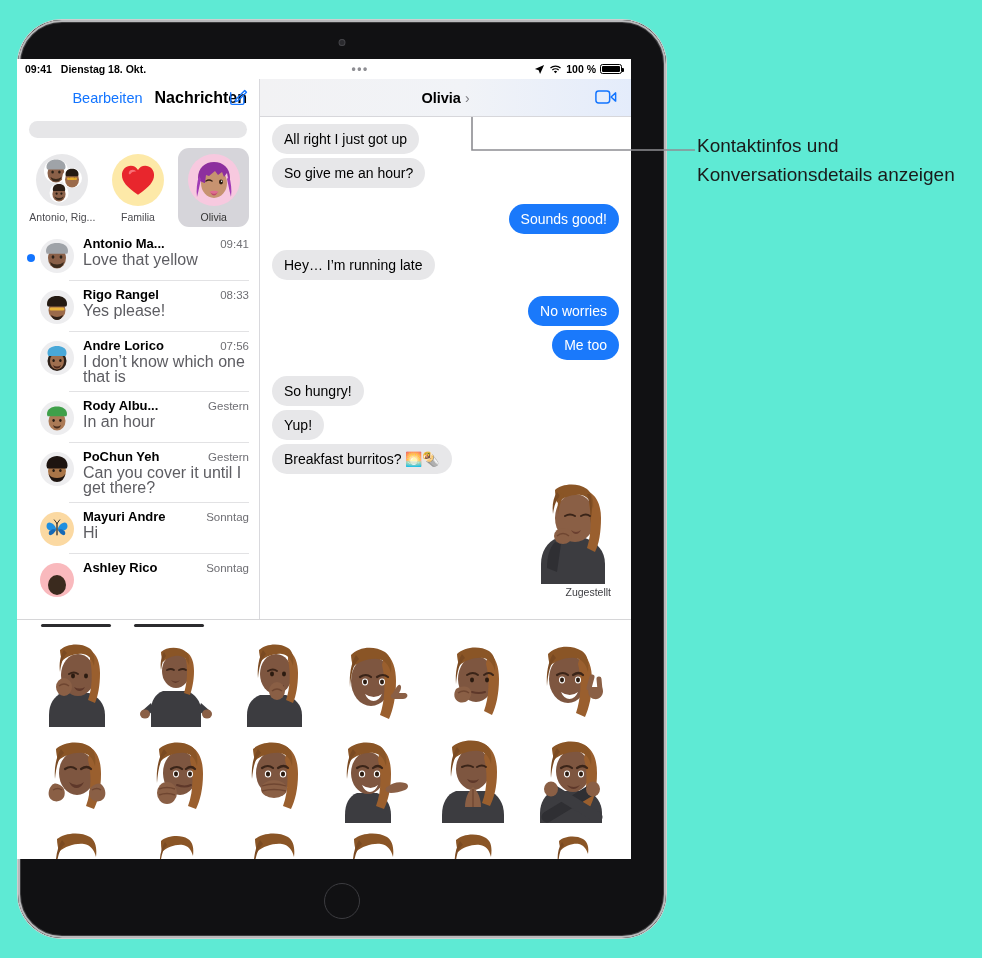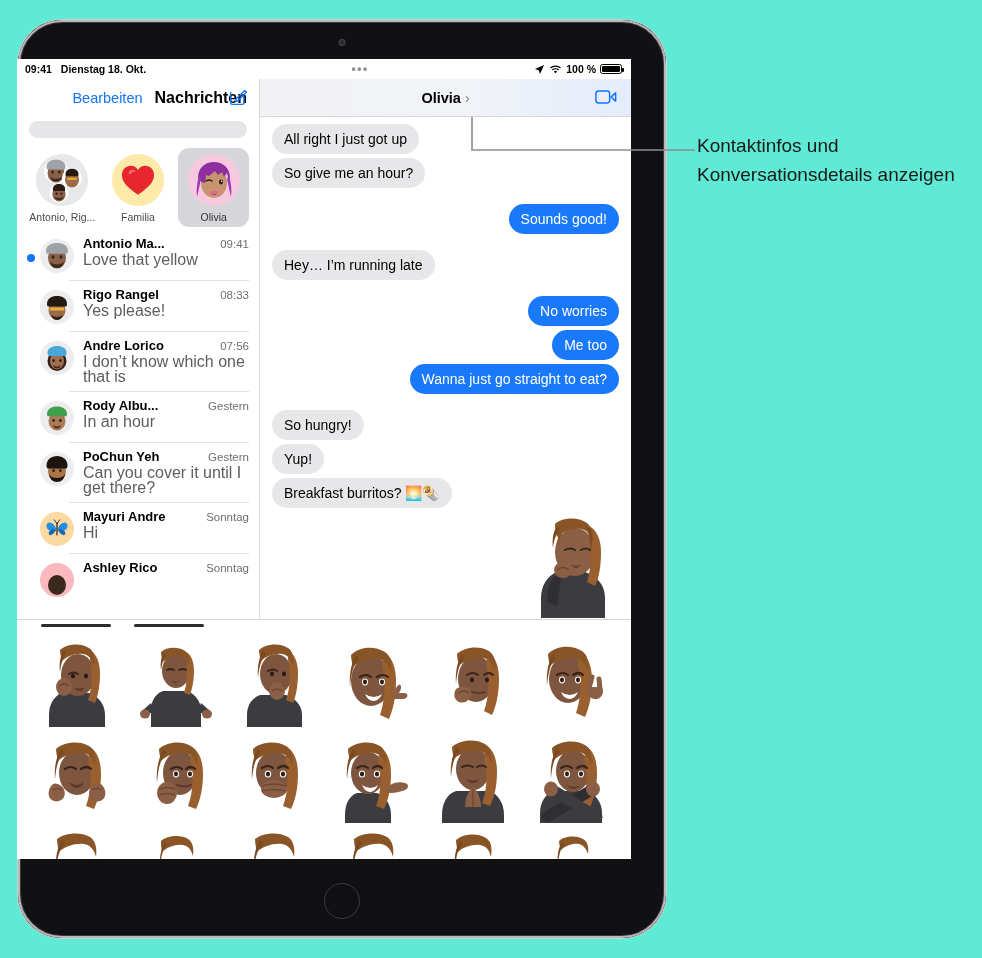--- a/index.html
+++ b/index.html
@@ -489,23 +489,20 @@
           <div class="row them">
             <div class="bub them tail-them">Hey… I’m running late</div>
           </div>
           <div class="gap"></div>
           <div class="row me">
             <div class="bub me">No worries</div>
           </div>
           <div class="row me">
             <div class="bub me">Me too</div>
           </div>
-          <div class="row me">
-            <div class="bub me tail-me">Wanna just go straight to eat?</div>
-          </div>
           <div class="gap"></div>
           <div class="row them">
             <div class="bub them">So hungry!</div>
           </div>
           <div class="row them">
             <div class="bub them">Yup!</div>
           </div>
           <div class="row them">
             <div class="bub them tail-them">Breakfast burritos? 🌅🌯</div>
           </div>

